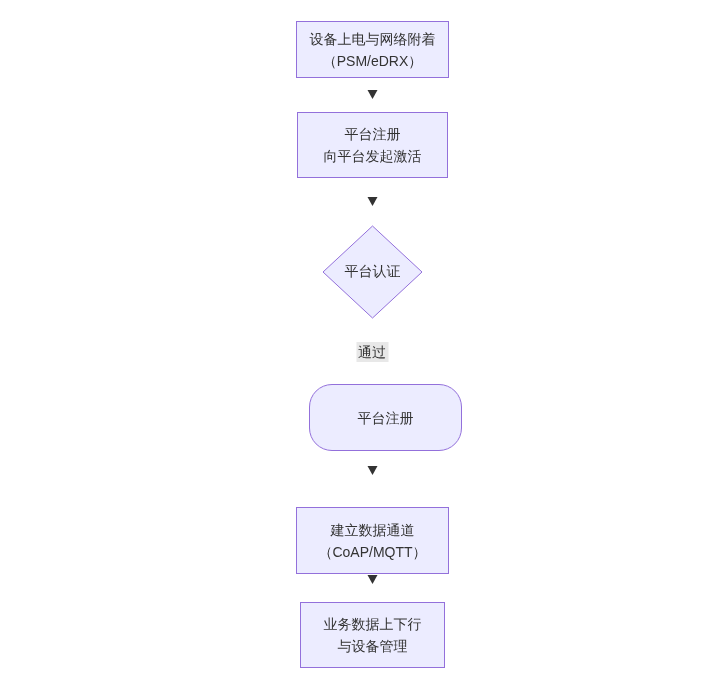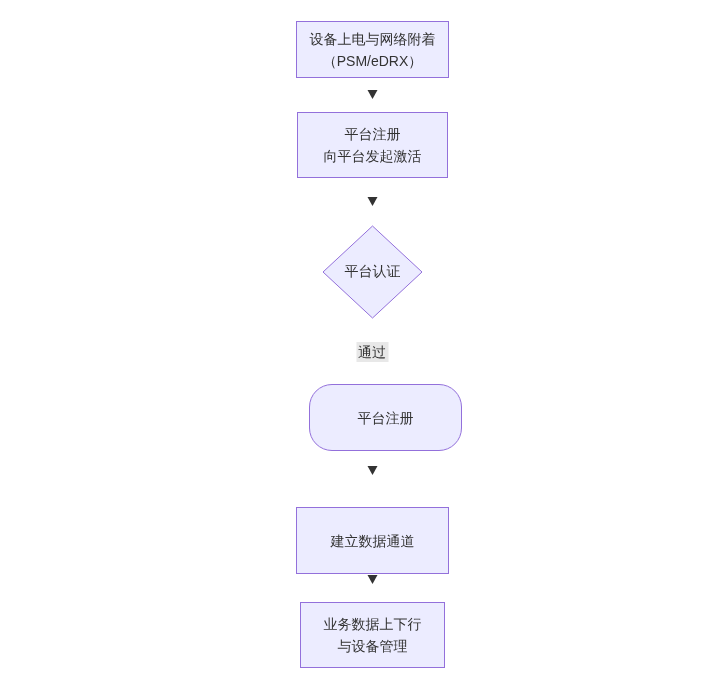--- a/index.html
+++ b/index.html
@@ -125,20 +125,21 @@
     <div>平台注册</div>
   </div>
 
   <div class="edge" style="left:372px; top:451px; height:40px;">
     <div class="edge-line"></div>
     <div class="arrowhead"></div>
   </div>
 
   <div class="node rect" style="left:296px; top:491px; width:153px; height:67px;margin-top:16px;">
     <div>建立数据通道</div>
+    <div>（CoAP/MQTT）</div>
   </div>
 
   <div class="edge" style="left:372px; top:558px; height:44px;">
     <div class="edge-line"></div>
     <div class="arrowhead"></div>
   </div>
 
   <div class="node rect" style="left:300px; top:602px; width:145px; height:66px;text-align:center;">
     <div>业务数据上下行</div>
     <div>与设备管理</div>

